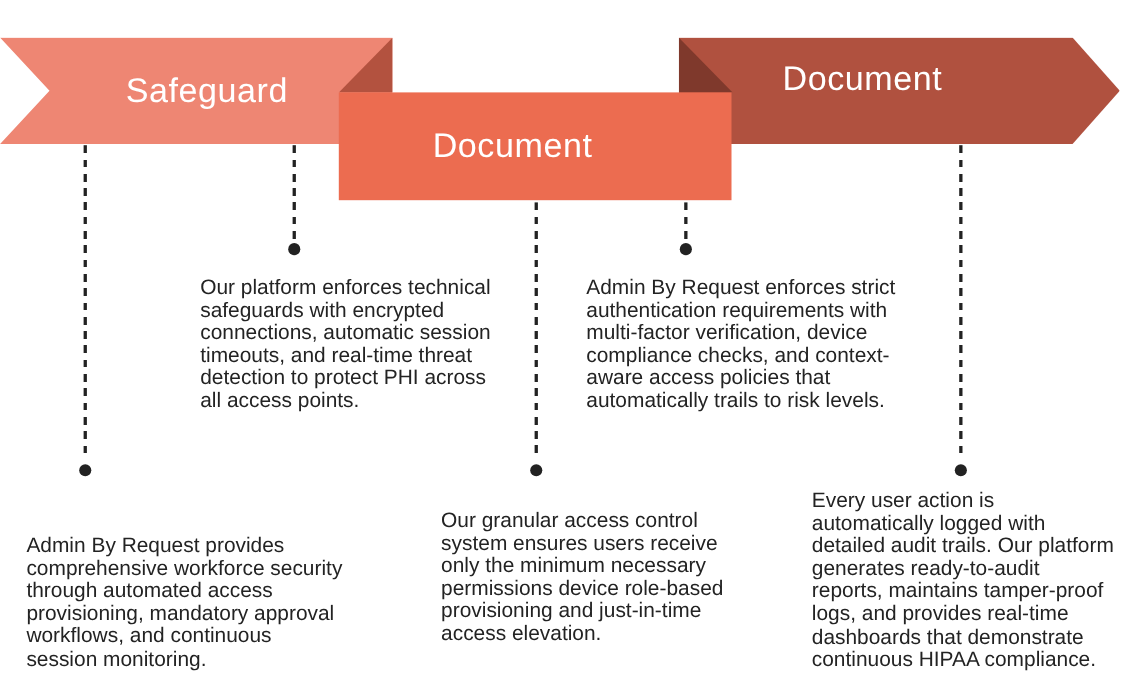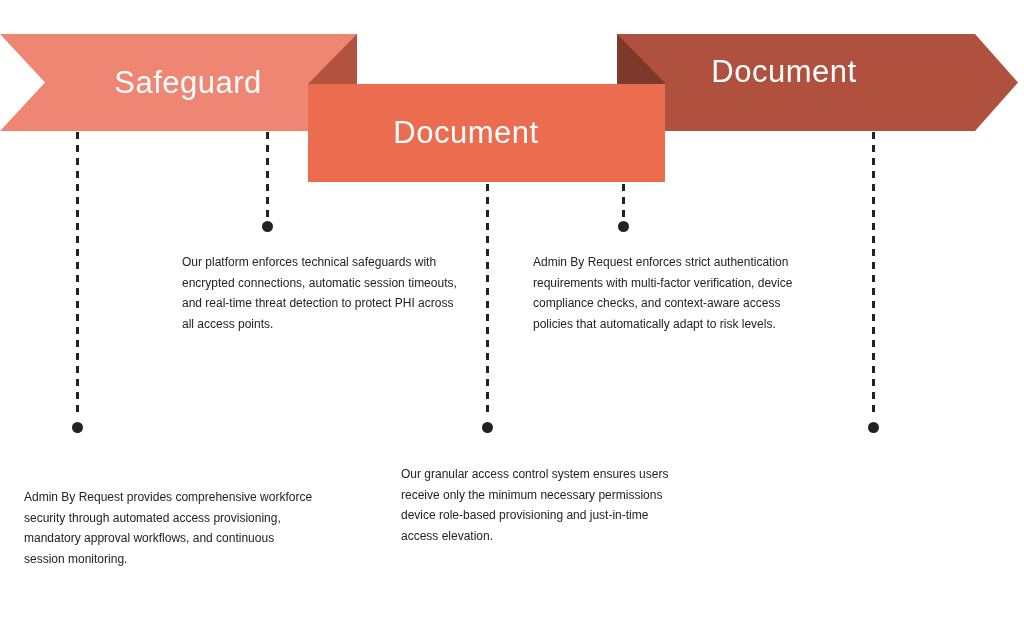--- a/index.html
+++ b/index.html
@@ -59,21 +59,21 @@
     background:#222222;z-index:0;
   }
   .o1{left:72px;top:422px;}
   .o2{left:262px;top:221px;}
   .o3{left:482px;top:422px;}
   .o4{left:618px;top:221px;}
   .o5{left:868px;top:422px;}
   
   .callout{
     position:absolute;margin:0;
-    color:#232323;font-size:12px;line-height:20.6px;
+    color:#232323;font-size:19px;line-height:20.6px;
     text-align:left;
   }
   .p-platform{left:182px;top:252px;width:282px;}
   .p-auth{left:533px;top:252px;width:288px;}
   .p-workforce{left:24px;top:487px;width:292px;}
   .p-granular{left:401px;top:464px;width:284px;}
   .p-audit{left:738px;top:446px;width:276px;}
 </style>
 </head>
 <body>
@@ -96,17 +96,18 @@
   <div class="connector c4"></div>
   <div class="connector c5"></div>
 
   <div class="dot o1"></div>
   <div class="dot o2"></div>
   <div class="dot o3"></div>
   <div class="dot o4"></div>
   <div class="dot o5"></div>
 
   <p class="callout p-platform">Our platform enforces technical safeguards with encrypted connections, automatic session timeouts, and real-time threat detection to protect PHI across all access points.</p>
-  <p class="callout p-auth">Admin By Request enforces strict authentication requirements with multi-factor verification, device compliance checks, and context-aware access policies that automatically adapt to risk levels.</p>
+  <p class="callout p-auth">Admin By Request enforces strict authentication requirements with multi-factor verification, device compliance checks, and context-aware access policies that automatically trails to risk levels.</p>
   <p class="callout p-workforce">Admin By Request provides comprehensive workforce security through automated access provisioning, mandatory approval workflows, and continuous session monitoring.</p>
   <p class="callout p-granular">Our granular access control system ensures users receive only the minimum necessary permissions device role-based provisioning and just-in-time access elevation.</p>
+  <p class="callout p-audit">Every user action is automatically logged with detailed audit trails. Our platform generates ready-to-audit reports, maintains tamper-proof logs, and provides real-time dashboards that demonstrate continuous HIPAA compliance.</p>
 
 </div>
 
 </body></html>

